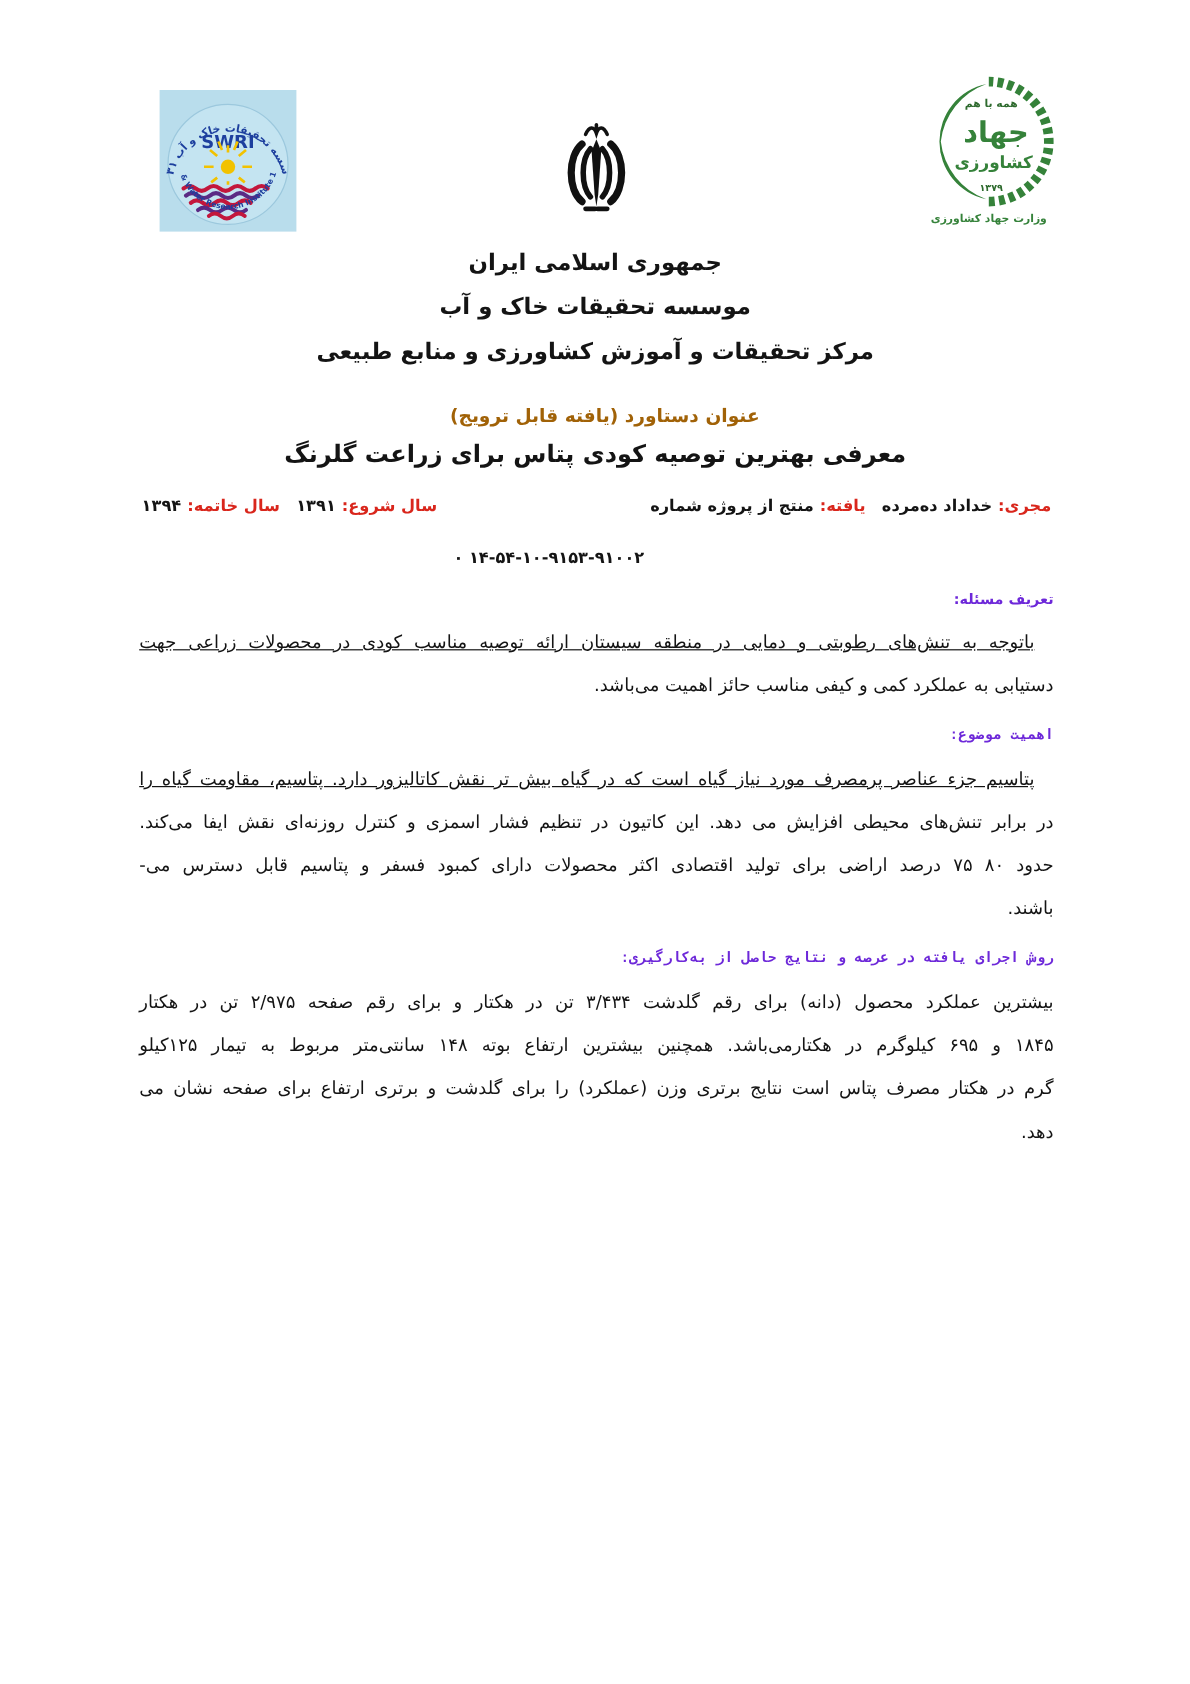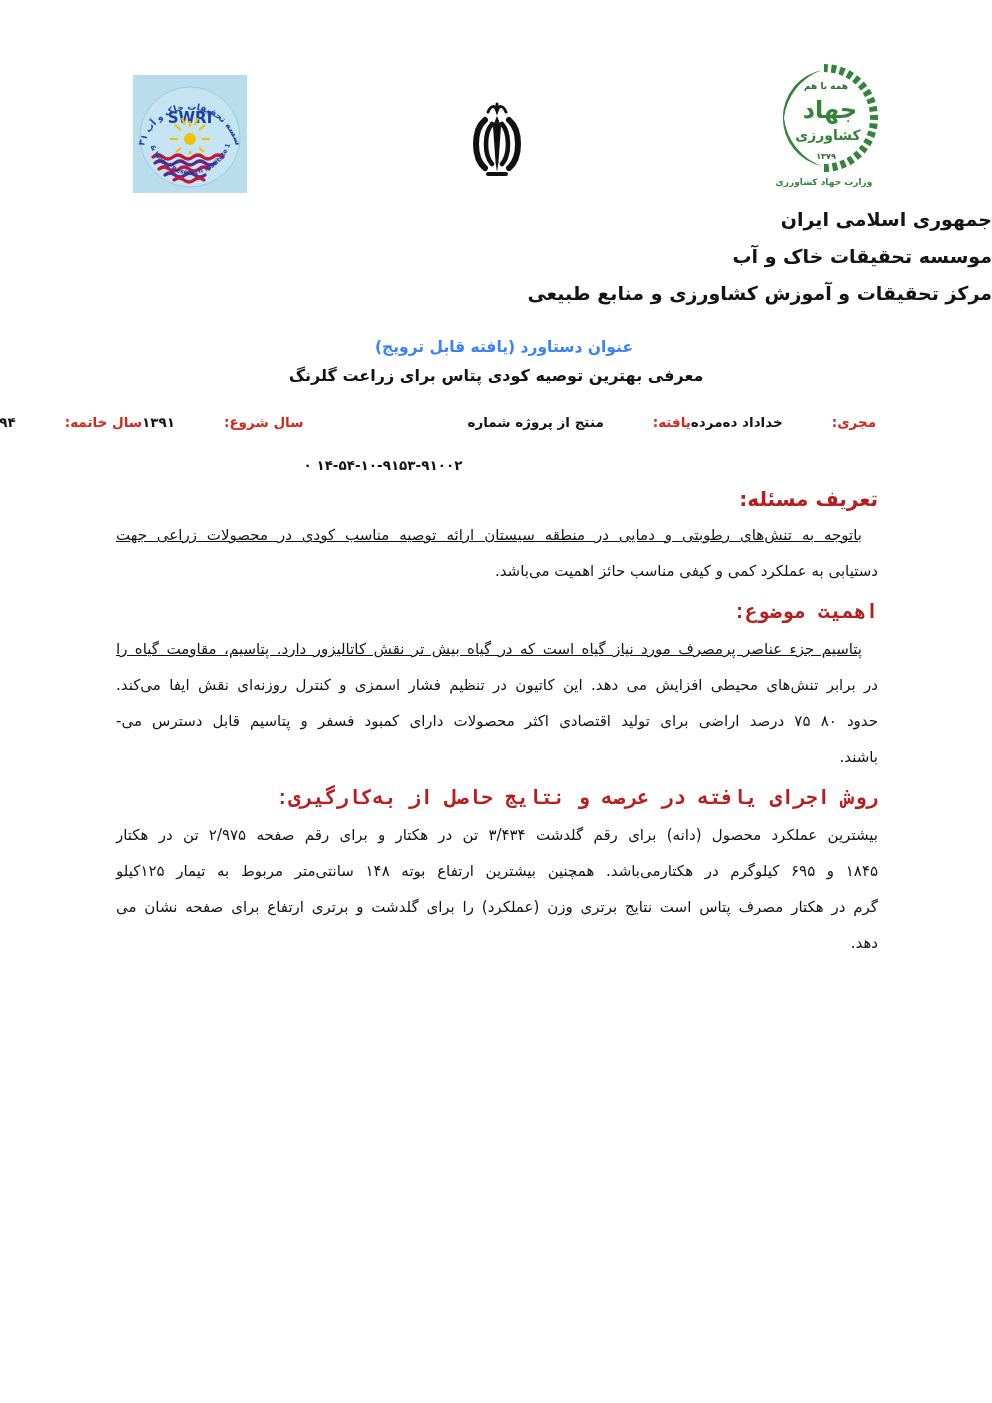--- a/index.html
+++ b/index.html
@@ -7,36 +7,36 @@
         font-family:"DejaVu Sans",sans-serif;direction:rtl;color:#141414;}
   .abs{position:absolute;}
 
   
   .logo-swri{left:133px;top:75px;width:114px;height:118px;background:#b9ddec;}
   .logo-emblem{left:461px;top:100px;width:72px;height:86px;}
   .logo-jahad{left:760px;top:56px;width:128px;height:134px;}
   svg{display:block;}
 
   
-  .header-block{top:201px;left:0;right:0;font-weight:bold;
+  .header-block{top:201px;left:0;right:0;text-align:center;font-weight:bold;
                 font-size:19px;line-height:37px;}
   .title-label{top:338px;left:0;right:0;text-align:center;font-weight:bold;
-               font-size:15.5px;color:#3b82f6;padding-left:16px;}
-  .title-main{top:366px;left:0;right:0;text-align:center;font-weight:bold;font-size:16px;}
+               font-size:15.5px;color:#a16207;padding-left:16px;}
+  .title-main{top:366px;left:0;right:0;text-align:center;font-weight:bold;font-size:20px;}
 
   
   .meta{top:409px;left:118px;width:758px;display:flex;justify-content:space-between;
         align-items:baseline;font-weight:bold;font-size:13.5px;line-height:26px;}
   .meta .grp{display:flex;gap:5px;white-space:nowrap;}
-  .meta .lbl{color:#d9261c;margin-left:44px;}
+  .meta .lbl{color:#d9261c;}
   .meta .num{direction:ltr;unicode-bidi:isolate;margin-top:43px;}
 
   
   .content{top:481px;left:116px;width:762px;font-size:15px;line-height:36px;}
-  .sec-h{color:#b91c1c;font-weight:bold;font-size:20px;line-height:36px;}
+  .sec-h{color:#6d28d9;font-weight:bold;font-size:12px;line-height:36px;}
   .sec-h.gap{margin-top:6px;font-family:Liberation Mono, monospace;}
   .ln{text-align:justify;text-align-last:justify;}
   .ln.end{text-align:center;text-align-last:right;}
   .ln.ind{padding-right:16px;text-decoration:underline;}
 </style>
 </head>
 <body>
 
 <div class="page">
 

